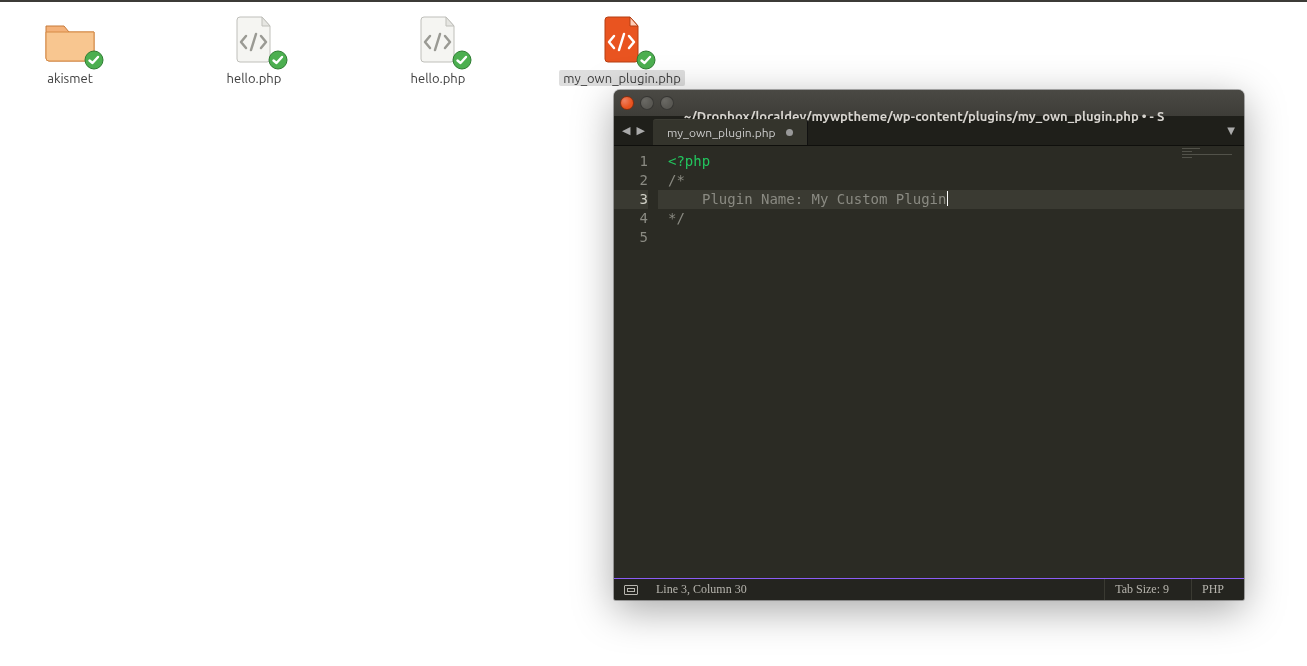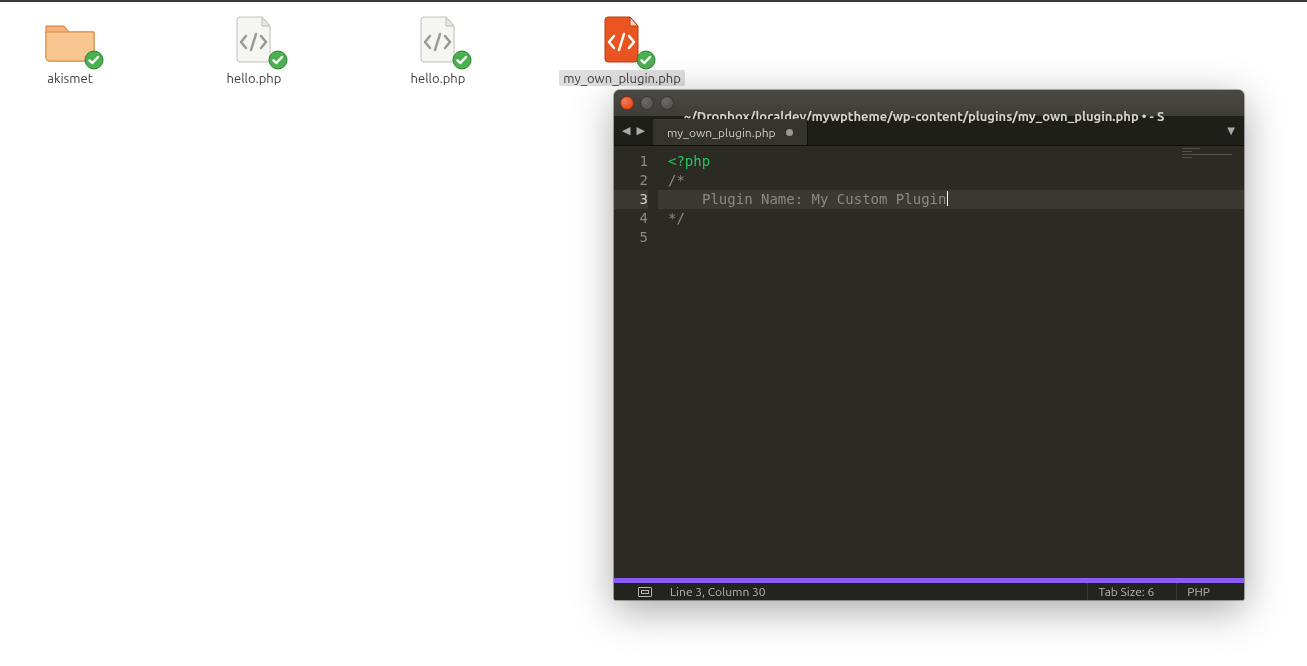--- a/index.html
+++ b/index.html
@@ -31,21 +31,21 @@
   .tabsrow .dropdown { width:26px; display:flex; align-items:center; justify-content:center; color:#aaa; font-size:10px; }
   .code-area { display:flex; height:calc(100% - 26px - 30px - 22px); background:#2b2b24; font-family:"DejaVu Sans Mono","Consolas",monospace; font-size:14px; line-height:19px; position:relative; }
   .gutter { width:44px; text-align:right; padding:6px 10px 6px 0; color:#8a8a82; background:#2b2b24; user-select:none; }
   .gutter div.cur { background:#3a3a32; color:#d0d0c6; }
   .codecol { flex:1; padding:6px 0; color:#cccccc; position:relative; }
   .codeline { padding:0 10px; white-space:pre; height:19px; }
   .codeline.cur { background:#3a3a32;padding-left:44px; }
   .cursor { display:inline-block; width:1px; height:15px; background:#fff; vertical-align:-2px; margin-left:1px;}
   .minimap { position:absolute; right:2px; top:2px; width:60px; height:16px; opacity:.35; }
   .minimap .mline { height:1px; margin-bottom:2px; background:#9a9a92; }
-  .statusbar { height:22px; background:#24241f; color:#b7b5ae; font-size:12px; display:flex; align-items:center; padding:0 24px; gap:12px; border-top:5px solid #8b5cf6; }
+  .statusbar { height:22px; background:#24241f; color:#b7b5ae; font-size:12px; display:flex; align-items:center; padding:0 10px; gap:12px; border-top:1px solid #8b5cf6;font-family:Liberation Serif, serif; }
   .statusbar .sep { flex:1; }
   .sb-seg { padding:0 10px; border-left:1px solid #3a3a32; height:100%; display:flex; align-items:center; }
   .sb-icon { width:14px; height:10px; border:1px solid #b7b5ae; border-radius:1px; position:relative; margin-right:6px; }
   .sb-icon::after { content:""; position:absolute; left:2px; top:2px; right:2px; bottom:2px; border:1px solid #b7b5ae; }
   
   .c-keyword { color:#22c55e; }
   .c-comment { color:#8a8a82; }
 </style>
 </head>
 <body>
@@ -155,18 +155,18 @@
           <div class="codeline c-comment">/*</div>
           <div class="codeline c-comment cur">Plugin Name: My Custom Plugin<span class="cursor"></span></div>
           <div class="codeline c-comment">*/</div>
           <div class="codeline "></div>
         </div>
     </div>
     <div class="statusbar">
       <span class="sb-icon"></span>
       <span>Line 3, Column 30</span>
       <span class="sep"></span>
-      <span class="sb-seg">Tab Size: 6</span>
+      <span class="sb-seg">Tab Size: 9</span>
       <span class="sb-seg">PHP</span>
     </div>
   </div>
 
 </div>
 
 </body></html>

